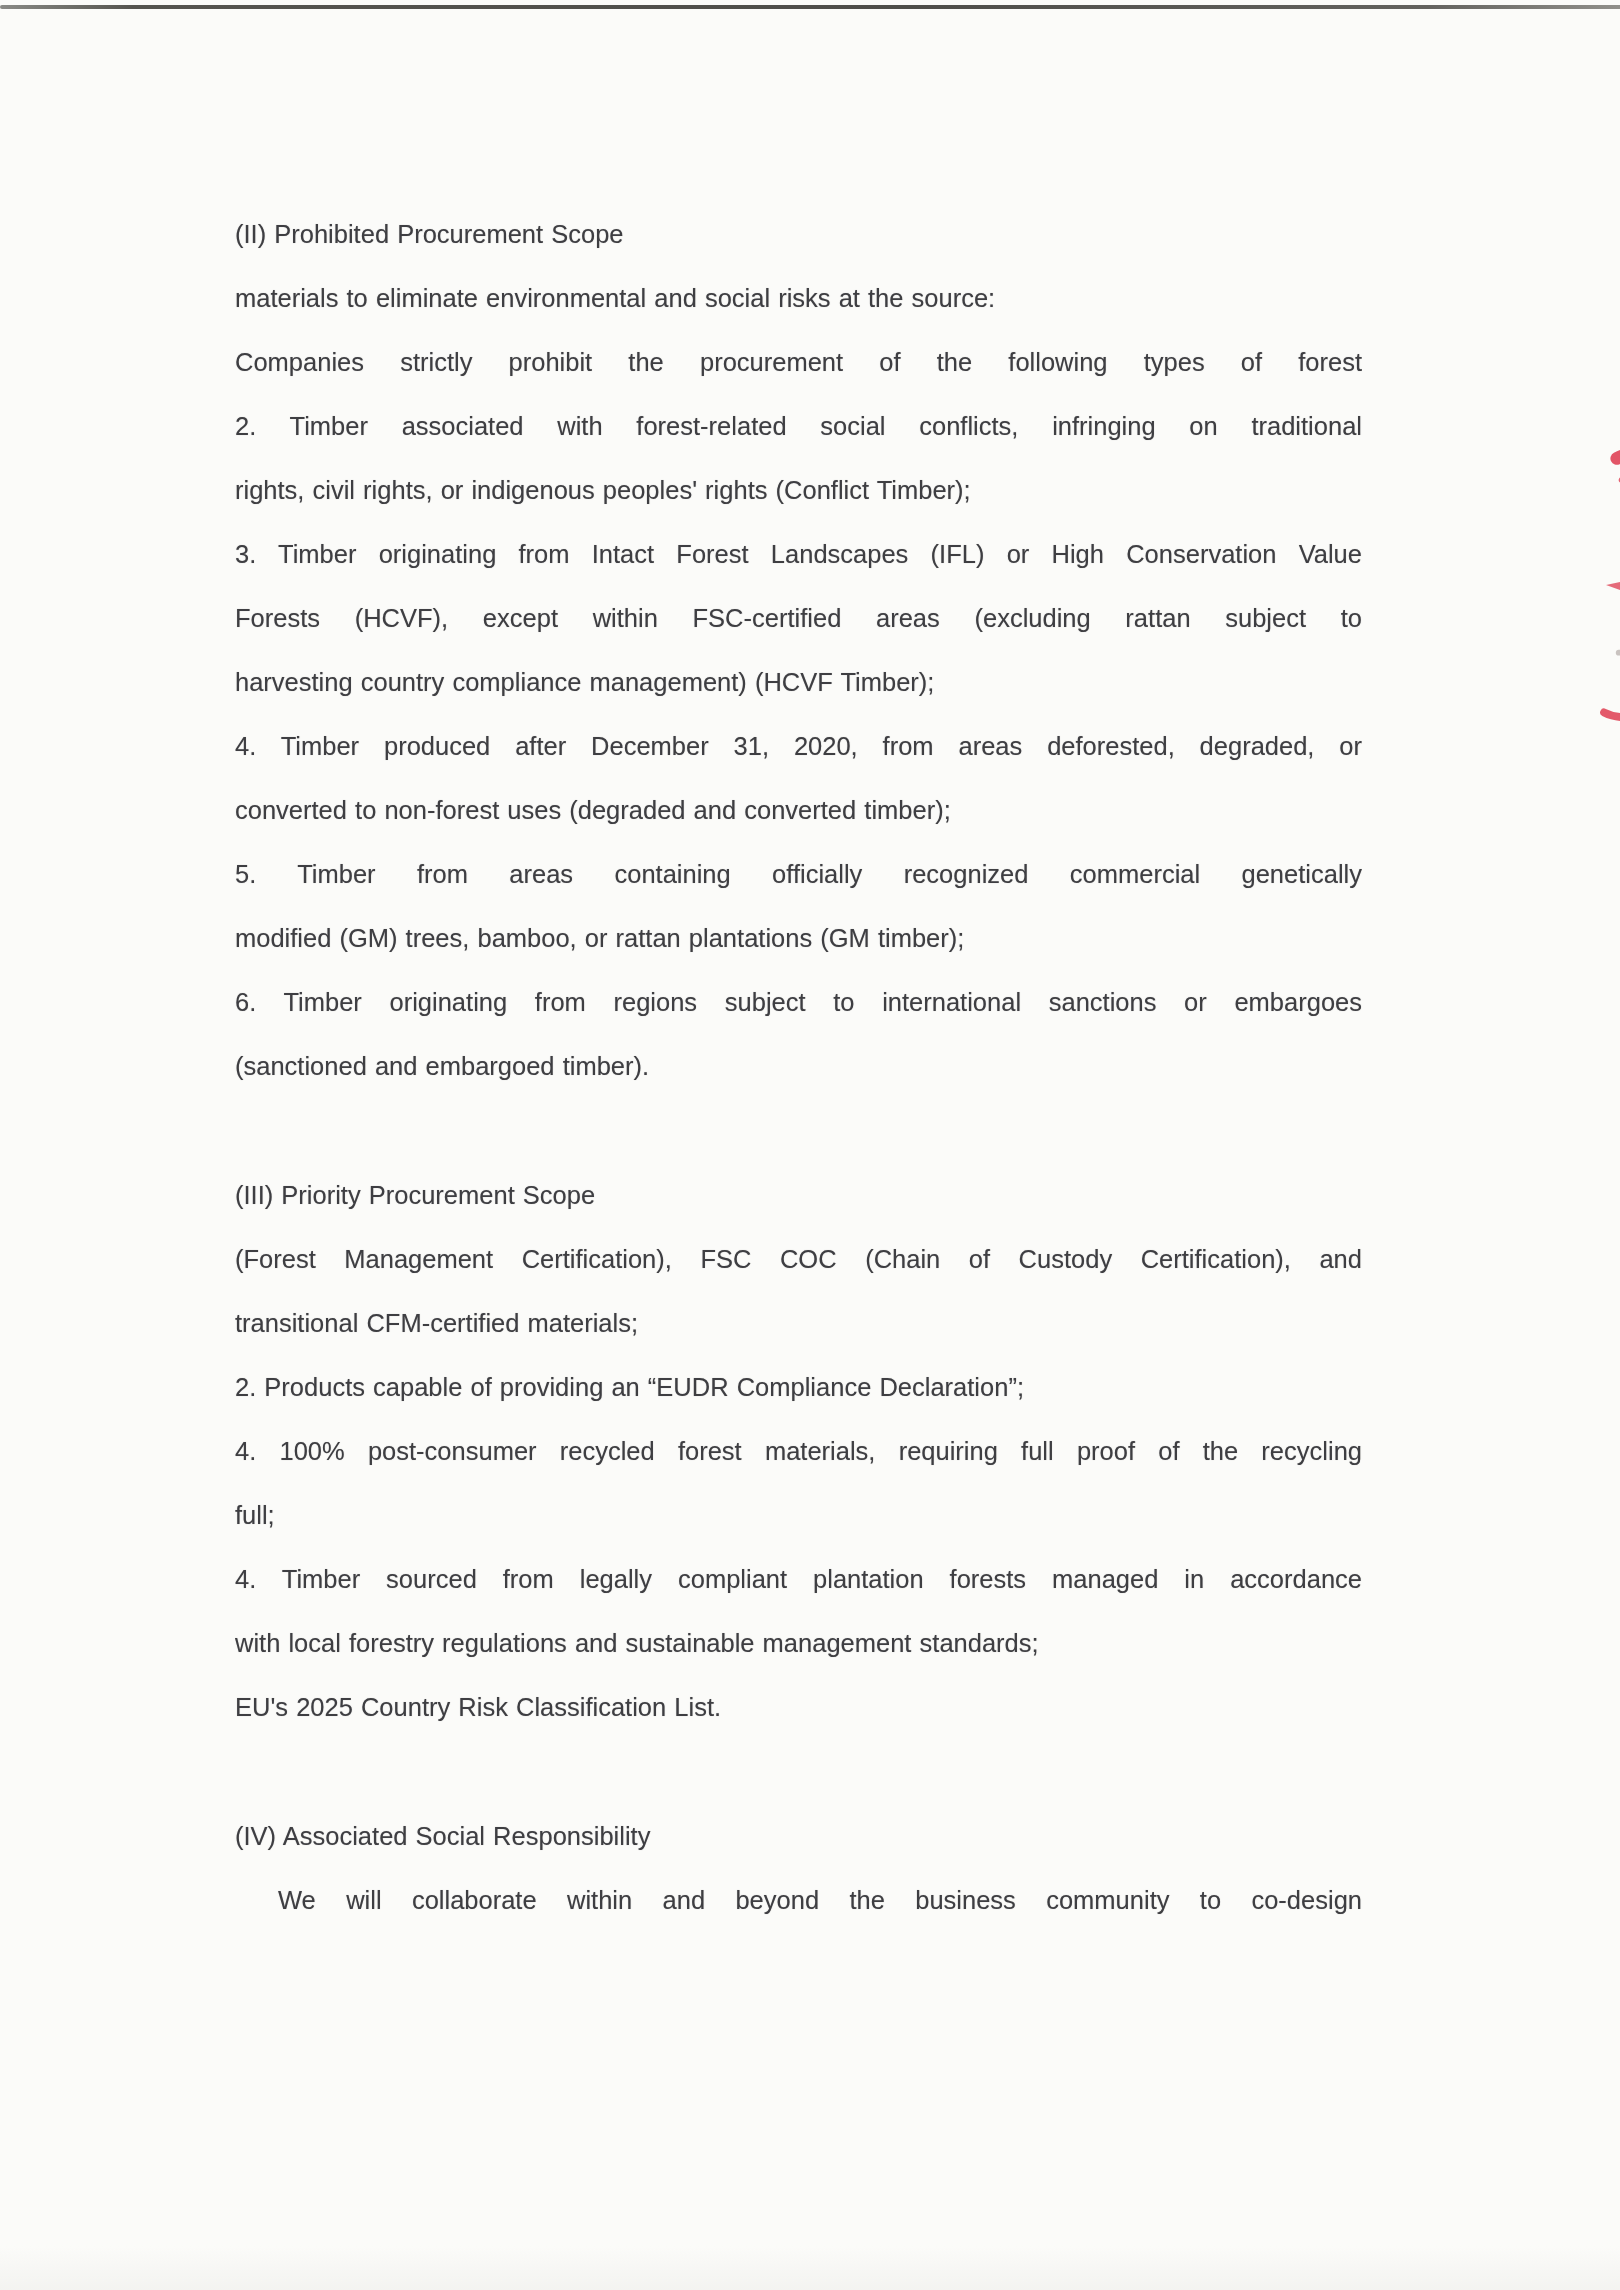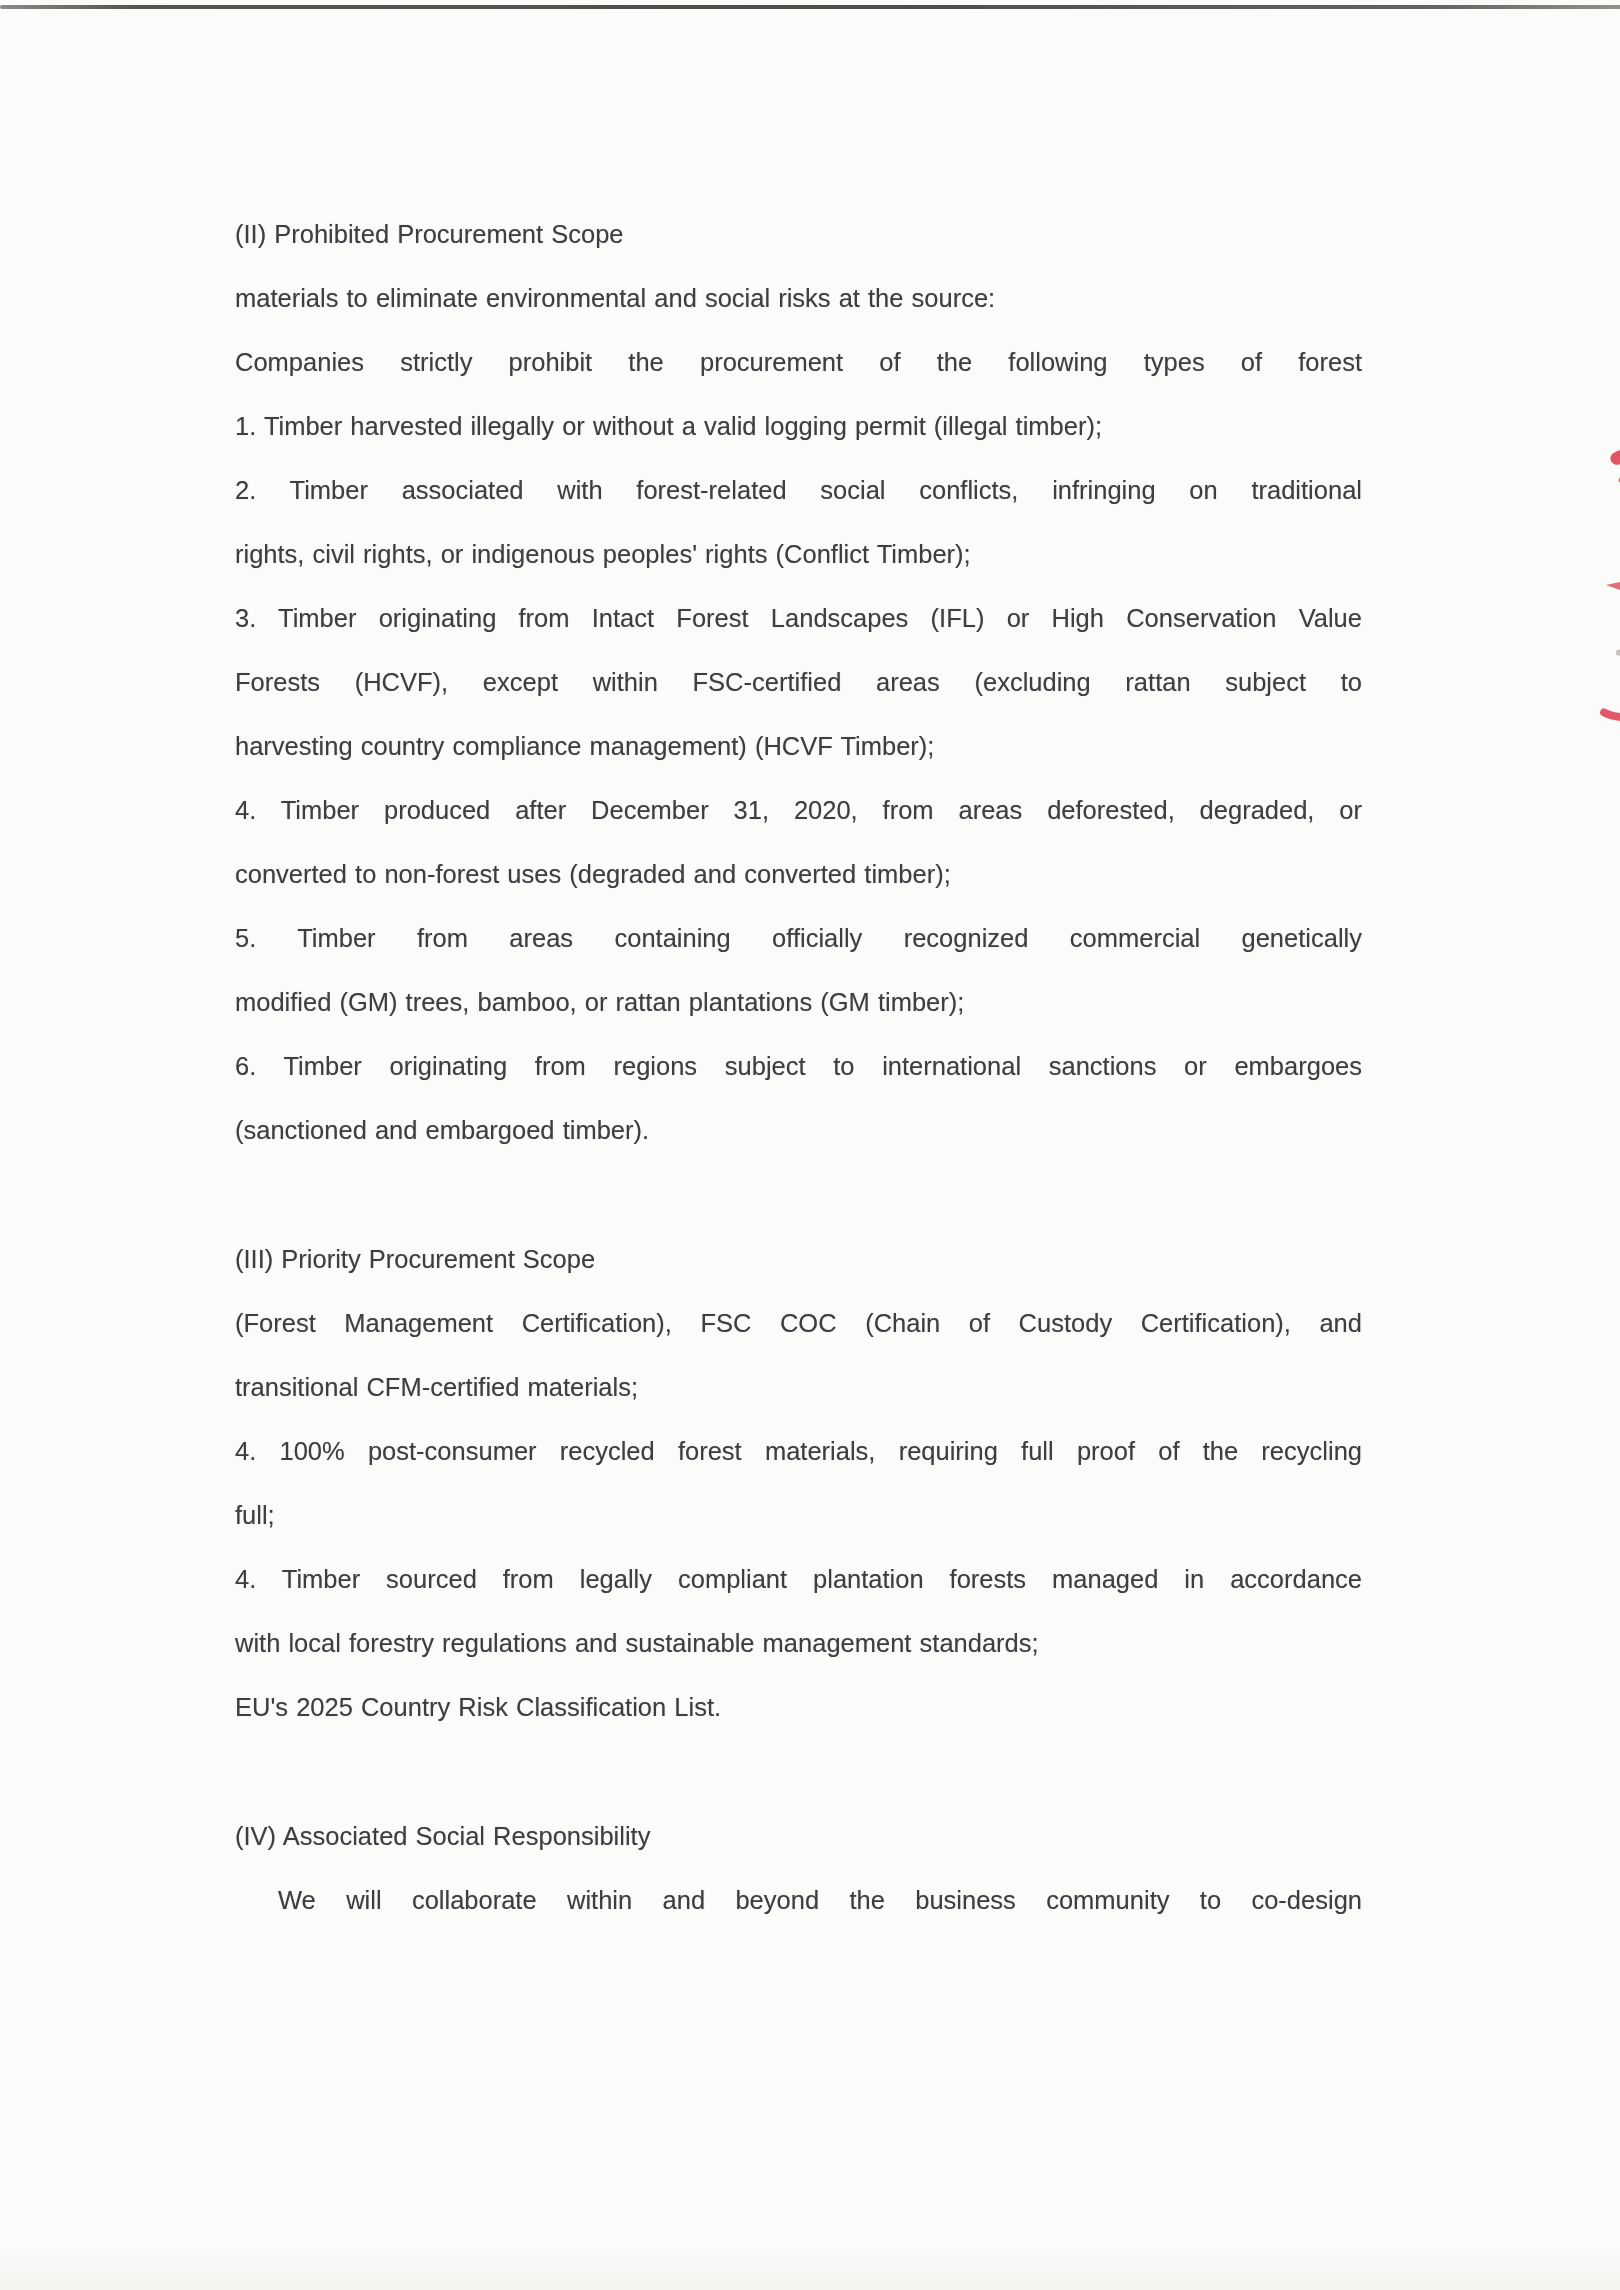--- a/index.html
+++ b/index.html
@@ -77,37 +77,37 @@
 
 <div class="page">
 
   <div class="top-rule"></div>
 
   <div class="doc-body">
       <section class="doc-section">
         <div class="line heading">(II) Prohibited Procurement Scope</div>
         <div class="line para-end">materials to eliminate environmental and social risks at the source:</div>
         <div class="line">Companies strictly prohibit the procurement of the following types of forest</div>
-        <div class="line para-end">1. Timber harvested illegally or without a valid logging permit (illegal timber);</div>
         <div class="line">2. Timber associated with forest-related social conflicts, infringing on traditional</div>
         <div class="line para-end">rights, civil rights, or indigenous peoples' rights (Conflict Timber);</div>
         <div class="line">3. Timber originating from Intact Forest Landscapes (IFL) or High Conservation Value</div>
         <div class="line">Forests (HCVF), except within FSC-certified areas (excluding rattan subject to</div>
         <div class="line para-end">harvesting country compliance management) (HCVF Timber);</div>
         <div class="line">4. Timber produced after December 31, 2020, from areas deforested, degraded, or</div>
         <div class="line para-end">converted to non-forest uses (degraded and converted timber);</div>
         <div class="line">5. Timber from areas containing officially recognized commercial genetically</div>
         <div class="line para-end">modified (GM) trees, bamboo, or rattan plantations (GM timber);</div>
         <div class="line">6. Timber originating from regions subject to international sanctions or embargoes</div>
         <div class="line para-end">(sanctioned and embargoed timber).</div>
       </section>
       <section class="doc-section">
         <div class="line heading">(III) Priority Procurement Scope</div>
         <div class="line">(Forest Management Certification), FSC COC (Chain of Custody Certification), and</div>
         <div class="line para-end">transitional CFM-certified materials;</div>
+        <div class="line para-end">2. Products capable of providing an “EUDR Compliance Declaration”;</div>
         <div class="line">4. 100% post-consumer recycled forest materials, requiring full proof of the recycling</div>
         <div class="line para-end">full;</div>
         <div class="line">4. Timber sourced from legally compliant plantation forests managed in accordance</div>
         <div class="line para-end">with local forestry regulations and sustainable management standards;</div>
         <div class="line para-end">EU's 2025 Country Risk Classification List.</div>
       </section>
       <section class="doc-section">
         <div class="line heading">(IV) Associated Social Responsibility</div>
         <div class="line indented">We will collaborate within and beyond the business community to co-design</div>
       </section>

